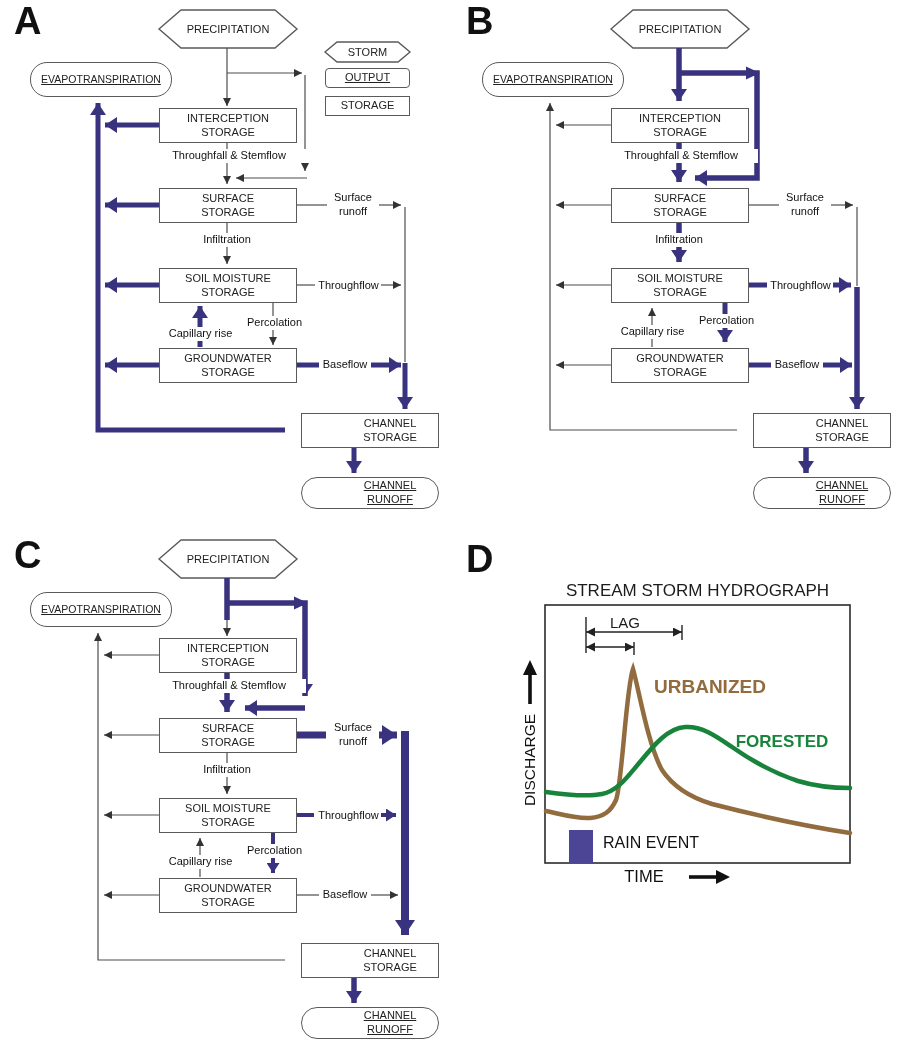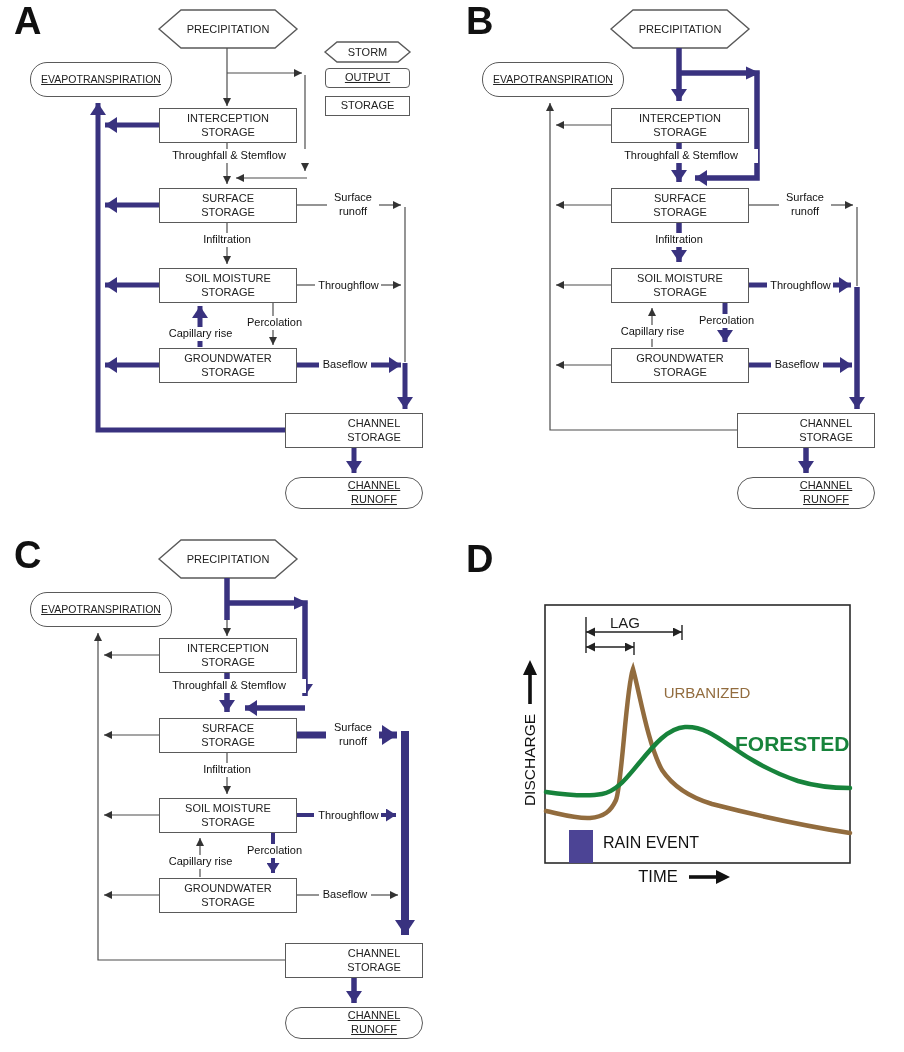--- a/index.html
+++ b/index.html
@@ -8,37 +8,37 @@
   .pletter{position:absolute;left:14px;top:0px;font-size:38px;font-weight:bold;color:#111;letter-spacing:1px;}
   svg.lines{position:absolute;left:0;top:0;}
   .ln{fill:none;}
   .t1{stroke:#4d4d4d;stroke-width:1.2px;}
   .nv{stroke:var(--flow-arrow,#39327f);}
   .w5{stroke-width:5px;} .w55{stroke-width:5.5px;} .w4{stroke-width:4px;} .w7{stroke-width:7px;} .w8{stroke-width:8px;}
   .fnavy{fill:var(--flow-arrow,#39327f);}
   .shape{fill:#fff;stroke:#5a5a5a;stroke-width:1.4px;}
   .nbox{position:absolute;left:159px;width:138px;height:35px;border:1.4px solid #5a5a5a;background:#fff;box-sizing:border-box;
         display:flex;align-items:center;justify-content:center;text-align:center;font-size:11px;line-height:1.25;white-space:pre-line;color:#222;z-index:2;}
-  .wide{left:285px;padding-left:40px;}
+  .wide{left:301px;padding-left:40px;}
   .nstad{border-radius:17px;text-decoration:underline;}
   .olab{position:absolute;display:flex;align-items:center;justify-content:center;text-align:center;font-size:11px;color:#222;z-index:2;white-space:pre-line;}
   .flowlab{position:absolute;font-size:11px;color:#111;background:#fff;text-align:center;line-height:1.25;white-space:pre-line;padding:0 1px;z-index:2;}
   
   .dbox{fill:#fff;stroke:#2b2b2b;stroke-width:1.6px;}
   .tk{stroke:#222;stroke-width:1.4px;}
   .dk{stroke:#111;stroke-width:3.6px;}
   .cu{stroke:var(--urbanized,#926c3e);stroke-width:4.5px;stroke-linecap:round;}
   .cg{stroke:var(--forested,#17833b);stroke-width:4.5px;stroke-linecap:round;}
   .fr{fill:var(--rain-event,#4c4495);}
   .d-title{position:absolute;left:93px;top:51px;width:305px;text-align:center;font-size:17px;color:#1c1c1c;z-index:2;}
   .d-lag{position:absolute;left:151px;top:84px;width:44px;text-align:center;font-size:15px;color:#1c1c1c;background:#fff;z-index:2;}
-  .d-urb{position:absolute;left:202px;top:154px;width:106px;text-align:center;font-size:15px;font-weight:normal;color:var(--urbanized,#926c3e);z-index:2;}
-  .d-for{position:absolute;left:283px;top:202px;width:94px;text-align:center;font-size:21px;font-weight:bold;color:var(--forested,#17833b);z-index:2;}
+  .d-urb{position:absolute;left:202px;top:146px;width:106px;text-align:center;font-size:19px;font-weight:bold;color:var(--urbanized,#926c3e);z-index:2;}
+  .d-for{position:absolute;left:283px;top:202px;width:94px;text-align:center;font-size:17px;font-weight:bold;color:var(--forested,#17833b);z-index:2;}
   .d-rain{position:absolute;left:151px;top:304px;font-size:16px;color:#111;z-index:2;}
-  .d-time{position:absolute;left:166px;top:337px;width:80px;text-align:center;font-size:16.5px;color:#111;z-index:2;}
+  .d-time{position:absolute;left:152px;top:337px;width:80px;text-align:center;font-size:16.5px;color:#111;z-index:2;}
   .d-dis{position:absolute;left:18px;top:221px;width:120px;text-align:center;font-size:15.5px;color:#111;transform:rotate(-90deg);z-index:2;}
 </style>
 </head>
 <body>
 
 <div class="panel" style="left:0;top:0">
   <div class="pletter">A</div>
   <svg class="lines" width="452" height="530">
     <defs>
       <marker id="aT" markerUnits="userSpaceOnUse" markerWidth="9" markerHeight="9" refX="8" refY="4" orient="auto">
@@ -245,19 +245,20 @@
     <path class="ln cu" d="M94,281 C112,285 126,289 138,288 C152,287 159,281 164,270 C170,255 174,158 181,139 C187,160 196,215 210,240 C222,258 240,268 260,274 C295,283 340,294 398,303"></path>
     <path class="ln cg" d="M94,262 C115,265 135,267 150,264 C166,261 176,246 188,232 C202,215 216,198 233,197 C250,196 264,206 280,217 C300,231 322,243 346,251 C366,257 386,258 398,258"></path>
 
     <rect class="fr" x="117" y="300" width="24" height="33"></rect>
 
     <path class="ln dk" d="M78,174 V142"></path>
     <polygon points="78,130 71,145 85,145" fill="#111"></polygon>
     <path class="ln dk" d="M237,347 H266"></path>
     <polygon points="278,347 264,340 264,354" fill="#111"></polygon>
   </svg>
+  <div class="d-title">STREAM STORM HYDROGRAPH</div>
   <div class="d-lag">LAG</div>
   <div class="d-urb">URBANIZED</div>
   <div class="d-for">FORESTED</div>
   <div class="d-rain">RAIN EVENT</div>
   <div class="d-time">TIME</div>
   <div class="d-dis">DISCHARGE</div>
 </div>
 
 </body></html>

